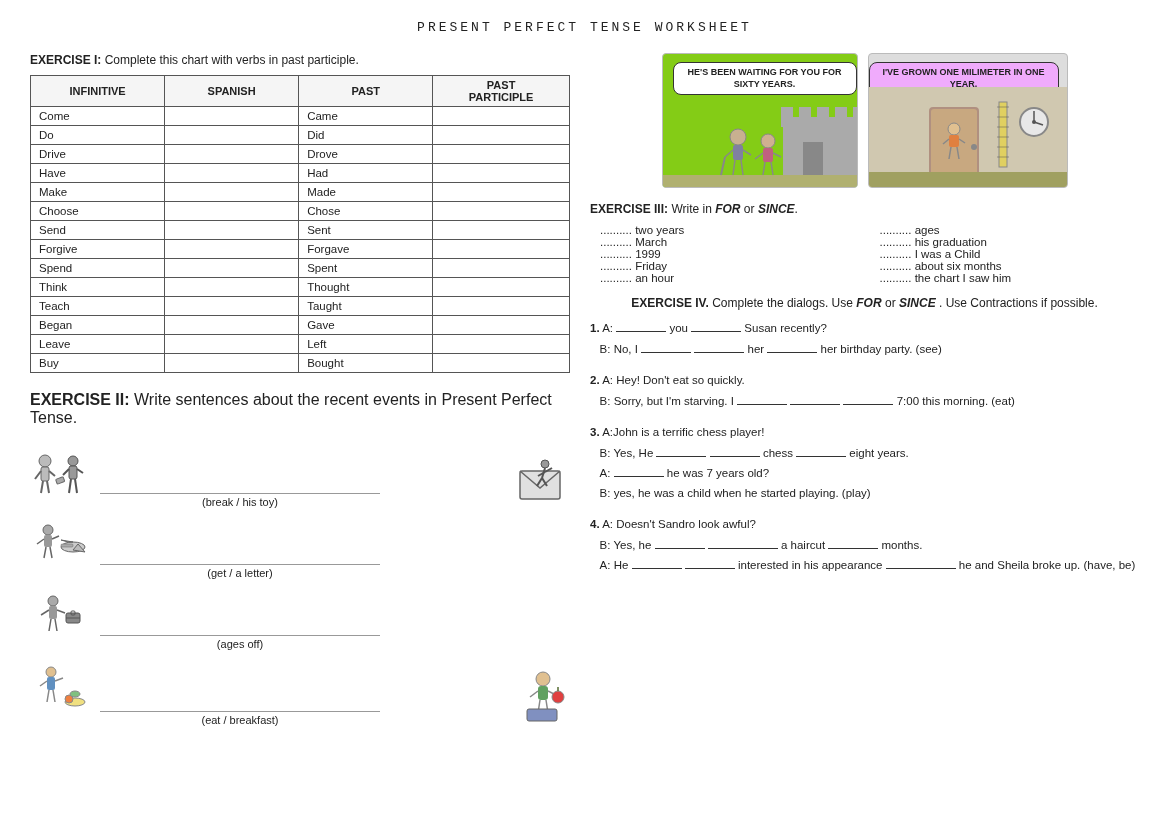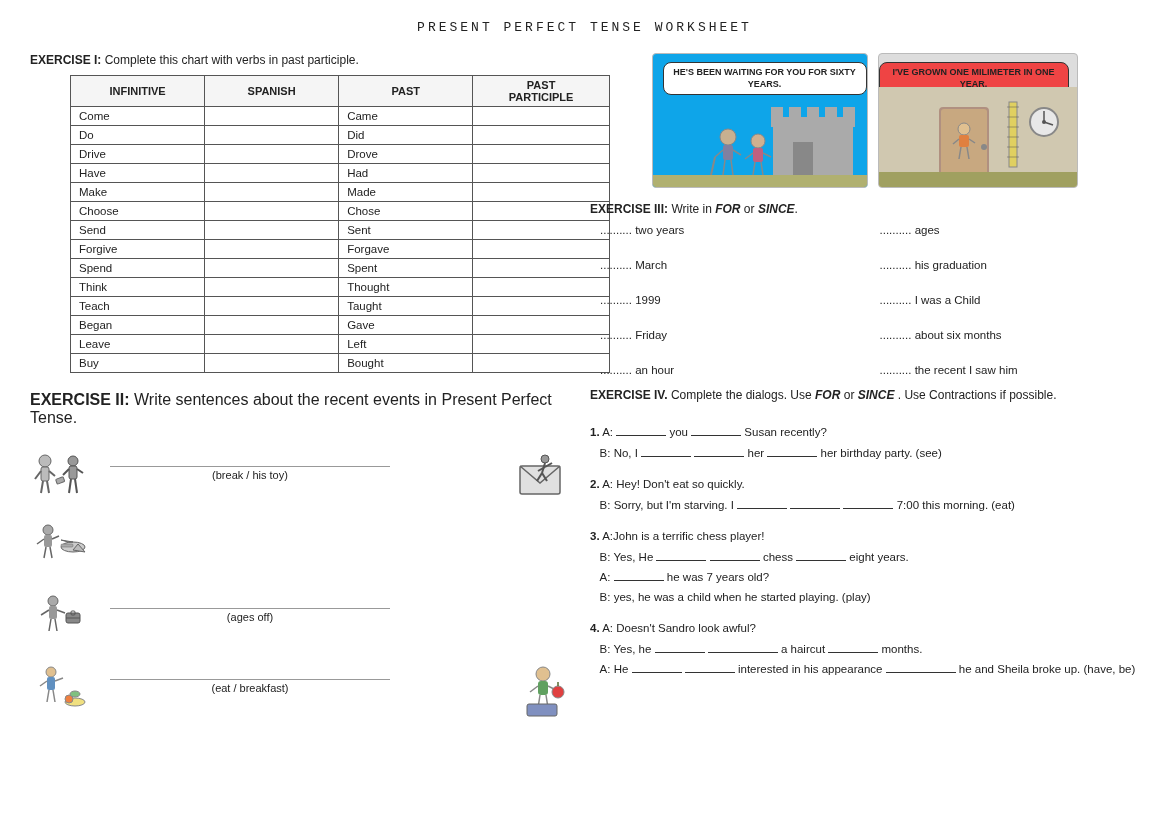--- a/index.html
+++ b/index.html
@@ -37,21 +37,20 @@
       margin-bottom: 8px;
     }
     .exercise-title strong {
       font-size: 12px;
     }
     table.verb-table {
       border-collapse: collapse;
       width: 100%;
       font-size: 11.5px;
       margin-bottom: 18px;
-      margin-left: 40px;
     }
     table.verb-table th, table.verb-table td {
       border: 1px solid #555;
       padding: 3px 8px;
       min-width: 80px;
     }
     table.verb-table th {
       background: #f5f5f5;
       font-weight: bold;
       text-align: center;
@@ -64,22 +63,22 @@
       font-size: 16px;
       margin-bottom: 24px;
     }
     .exercise2-items {
       display: flex;
       flex-direction: column;
       gap: 14px;
     }
     .ex2-item {
       display: flex;
-      align-items: flex-start;
-      gap: 20px;
+      align-items: flex-end;
+      gap: 10px;
       font-size: 11.5px;
     }
     .ex2-icon {
       width: 60px;
       flex-shrink: 0;
       font-size: 28px;
       text-align: center;
     }
     .ex2-right {
       flex: 1;
@@ -109,21 +108,21 @@
       padding: 4px 6px;
       font-size: 9px;
       font-weight: bold;
       text-align: center;
       position: absolute;
       top: 8px;
       left: 10px;
       line-height: 1.3;
     }
     .speech-bubble2 {
-      background: #ef4444;
+      background: #f0abfc;
       border: 1.5px solid #333;
       border-radius: 8px;
       padding: 4px 4px;
       font-size: 9px;
       font-weight: bold;
       text-align: center;
       position: absolute;
       top: 8px;
       right: 8px;
       line-height: 1.3;
@@ -131,35 +130,36 @@
     .ex3-section {
       margin-bottom: 12px;
     }
     .ex3-title {
       font-size: 12px;
       margin-bottom: 8px;
     }
     .ex3-grid {
       display: grid;
       grid-template-columns: 1fr 1fr;
-      gap: 23px 20px;
+      gap: 0 20px;
       font-size: 11.5px;
       margin-left: 10px;
     }
     .ex3-row {
       display: flex;
       align-items: baseline;
       gap: 4px;
     }
     .ex4-section {
       font-size: 11.5px;
     }
     .ex4-title {
       font-size: 12px;
-      margin-bottom: 20px;
+      margin-bottom: 8px;
+      text-align: center;
     }
     .ex4-item {
       margin-bottom: 12px;
       line-height: 1.7;
     }
     .blank {
       display: inline-block;
       border-bottom: 1px solid #333;
       min-width: 50px;
       height: 14px;
@@ -336,20 +336,24 @@
             <line x1="19" y1="17" x2="26" y2="14" stroke="#666" stroke-width="1.5"></line>
             <line x1="13" y1="25" x2="11" y2="36" stroke="#666" stroke-width="1.5"></line>
             <line x1="17" y1="25" x2="19" y2="36" stroke="#666" stroke-width="1.5"></line>
 
             <ellipse cx="40" cy="25" rx="12" ry="5" fill="#ccc" stroke="#666" stroke-width="1"></ellipse>
             <polygon points="35,20 28,18 40,20" fill="#bbb" stroke="#666" stroke-width="1"></polygon>
             <polygon points="45,22 52,30 40,28" fill="#bbb" stroke="#666" stroke-width="1"></polygon>
             <rect x="28" y="22" width="12" height="3" rx="1" fill="#aaa" stroke="#666" stroke-width="0.5"></rect>
           </svg>
         </div>
+        <div class="ex2-right">
+          <div class="ex2-line"></div>
+          <div class="ex2-hint">(get / a letter)</div>
+        </div>
       </div>
 
       <div class="ex2-item">
         <div class="ex2-icon">
           <svg width="55" height="50" viewBox="0 0 55 50">
 
             <circle cx="20" cy="8" r="5" fill="#aaa" stroke="#666" stroke-width="1"></circle>
             <rect x="16" y="13" width="8" height="13" rx="2" fill="#999"></rect>
             <line x1="16" y1="17" x2="8" y2="22" stroke="#666" stroke-width="1.5"></line>
             <line x1="24" y1="17" x2="32" y2="20" stroke="#666" stroke-width="1.5"></line>
@@ -404,21 +408,21 @@
           </svg>
         </div>
       </div>
     </div>
   </div>
 
   <div class="right-col">
 
     <div class="cartoon-area">
 
-      <div style="position:relative; width:216px; height:135px; background: #0ea5e9; border-radius:4px; overflow:hidden; border:1px solid #bbb;">
+      <div style="position:relative; width:196px; height:135px; background: #84cc16; border-radius:4px; overflow:hidden; border:1px solid #bbb;">
         <div class="speech-bubble">HE'S BEEN WAITING
 FOR YOU FOR SIXTY
 YEARS.</div>
         <svg style="position:absolute;bottom:0;left:0;" width="220" height="90" viewBox="0 0 220 90">
 
           <rect x="120" y="20" width="80" height="70" fill="#aaa"></rect>
           <rect x="118" y="10" width="12" height="20" fill="#aaa"></rect>
           <rect x="136" y="10" width="12" height="20" fill="#aaa"></rect>
           <rect x="154" y="10" width="12" height="20" fill="#aaa"></rect>
           <rect x="172" y="10" width="12" height="20" fill="#aaa"></rect>
@@ -492,21 +496,21 @@
       <div class="ex3-grid">
         <div class="ex3-row">.......... two years</div>
         <div class="ex3-row">.......... ages</div>
         <div class="ex3-row">.......... March</div>
         <div class="ex3-row">.......... his graduation</div>
         <div class="ex3-row">.......... 1999</div>
         <div class="ex3-row">.......... I was a Child</div>
         <div class="ex3-row">.......... Friday</div>
         <div class="ex3-row">.......... about six months</div>
         <div class="ex3-row">.......... an hour</div>
-        <div class="ex3-row">.......... the recent I saw him</div>
+        <div class="ex3-row">.......... the chart I saw him</div>
       </div>
     </div>
 
     <div class="ex4-section">
       <div class="ex4-title">
         <strong>EXERCISE IV.</strong>
         <span> Complete the dialogs. Use </span>
         <strong><em>FOR</em></strong>
         <span> or </span>
         <strong><em>SINCE</em></strong>

